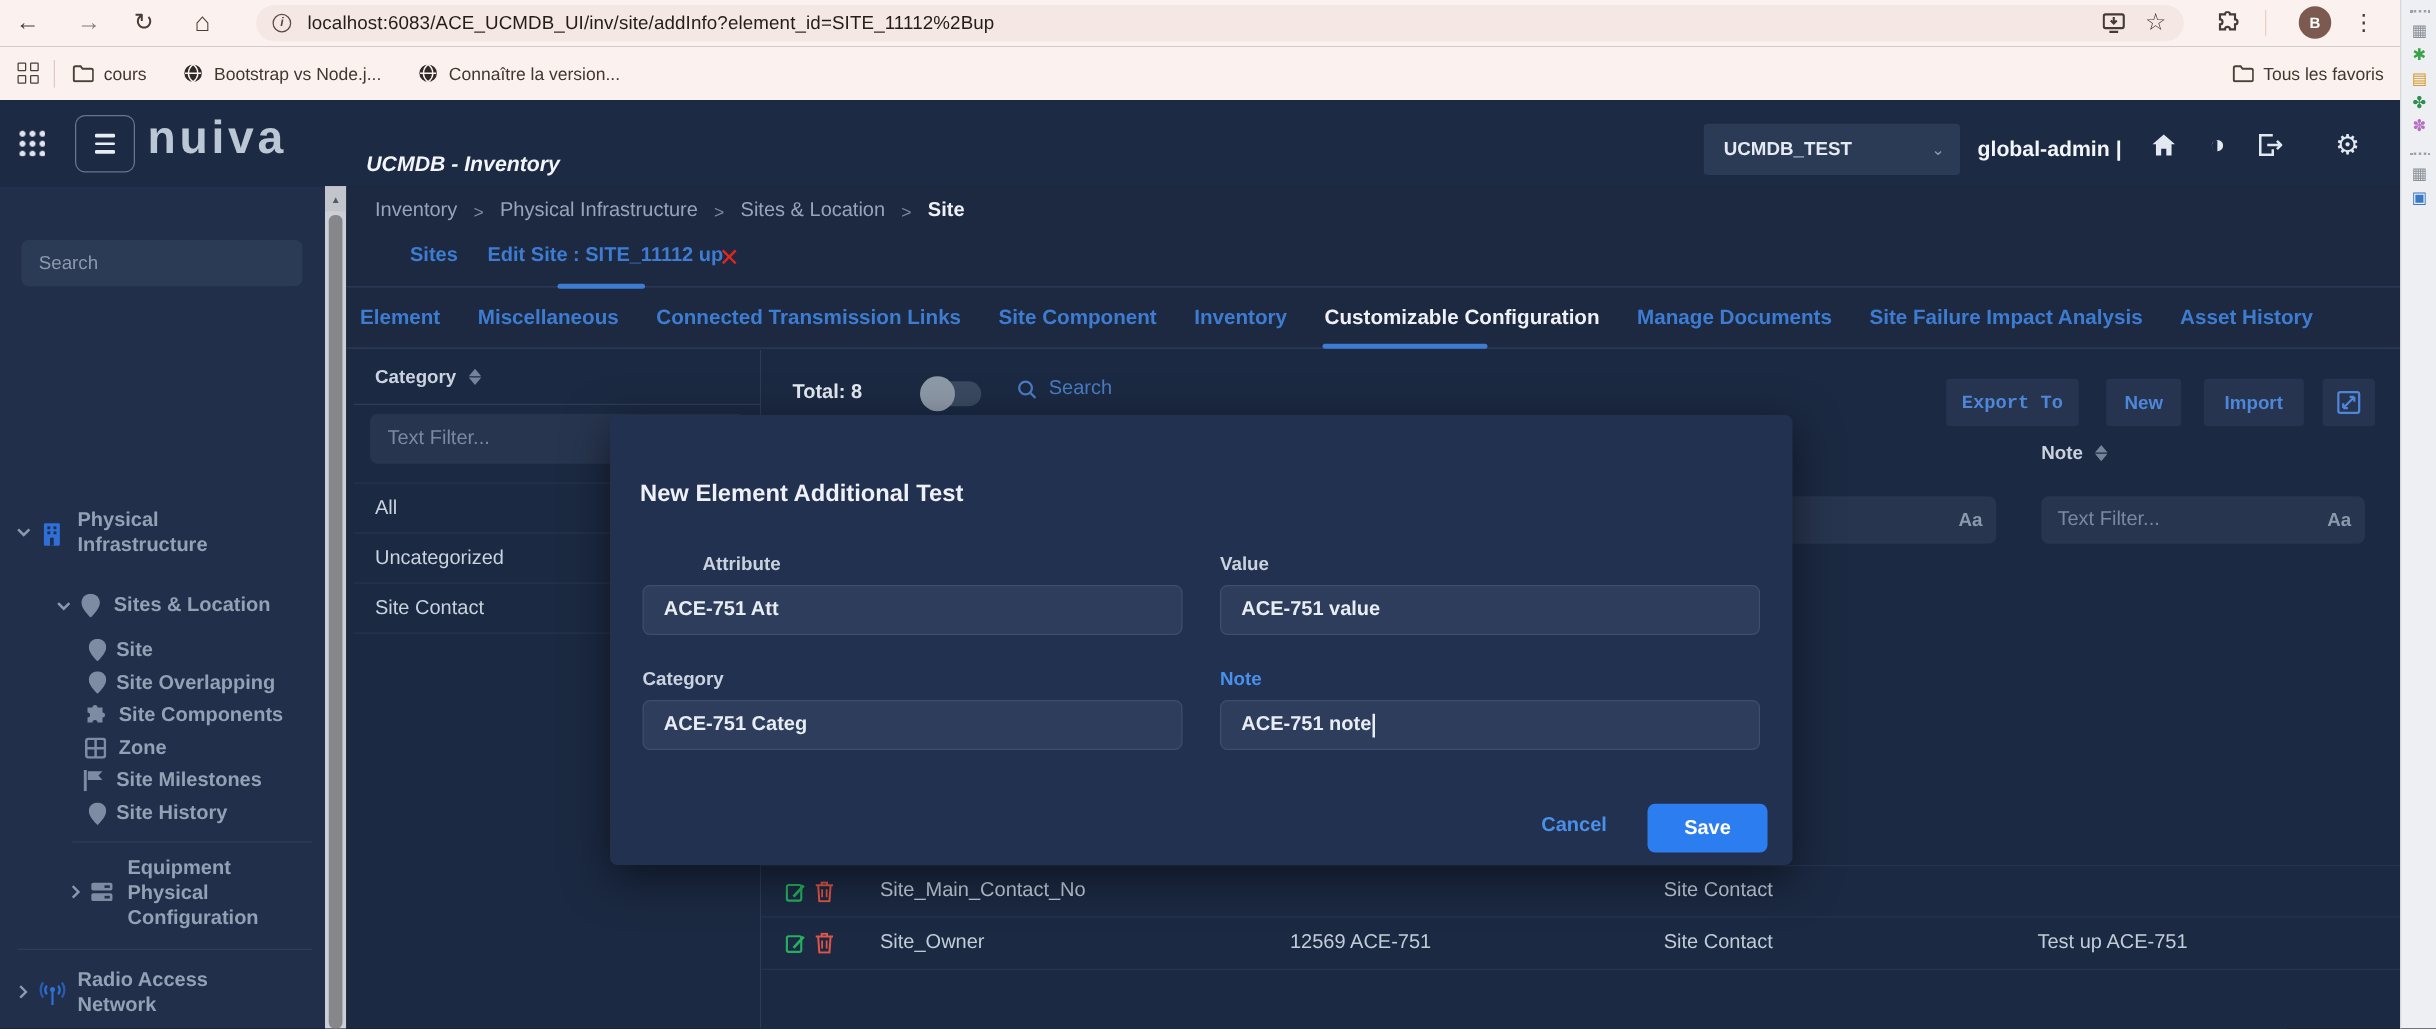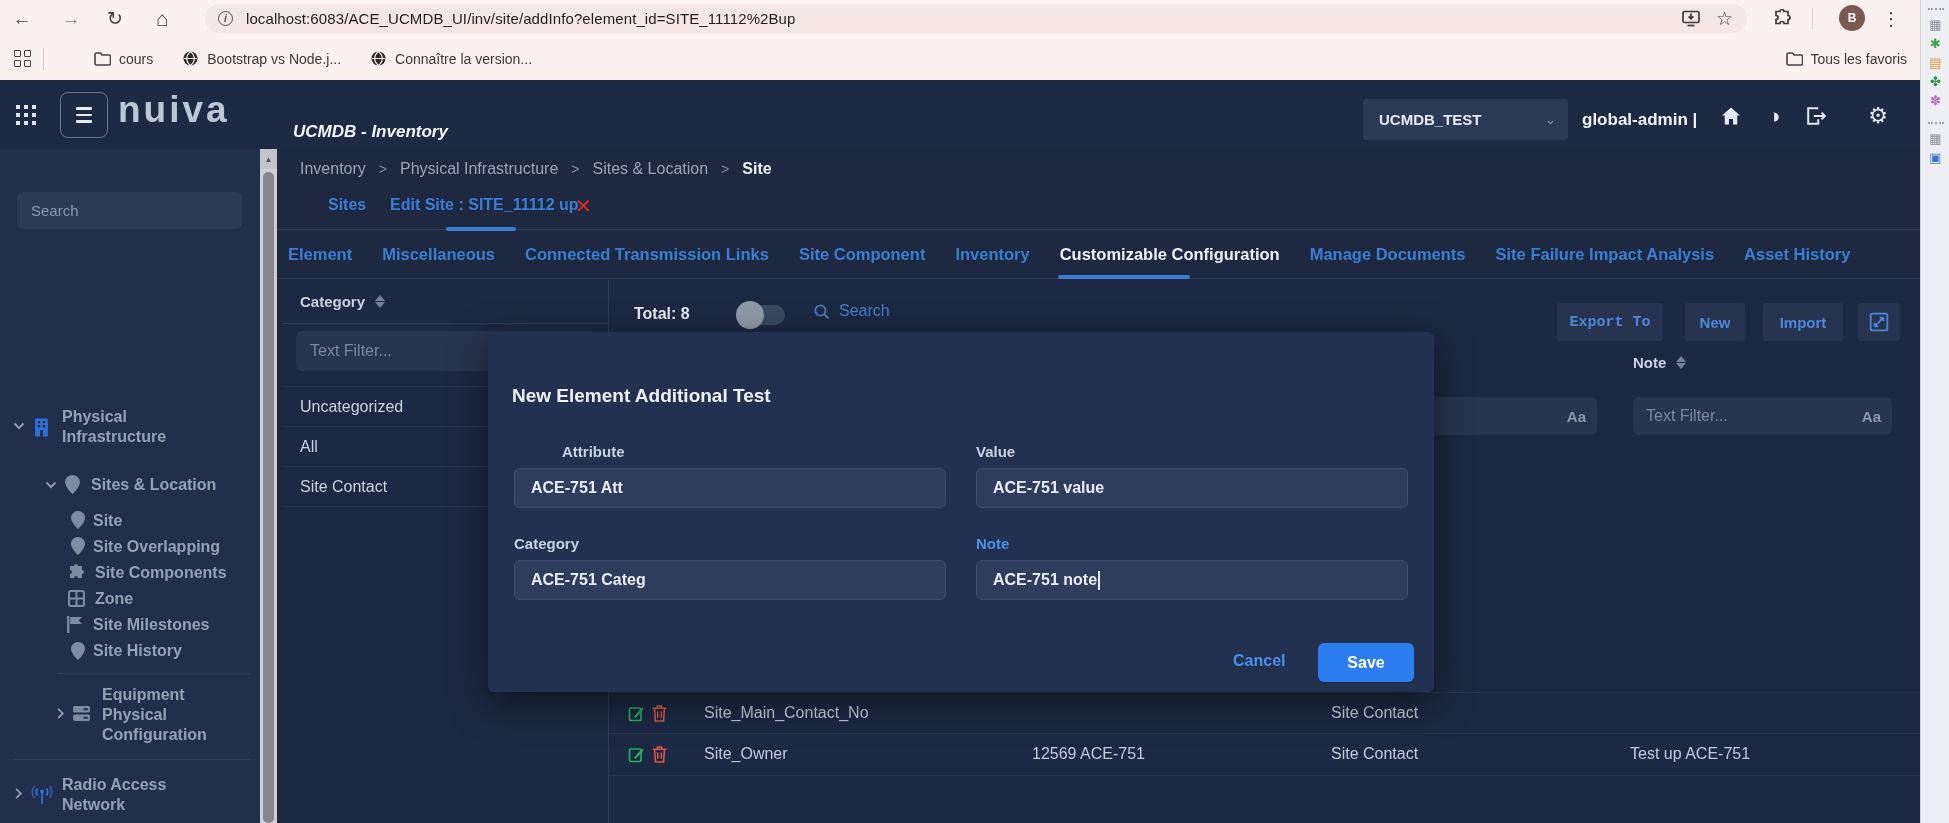--- a/index.html
+++ b/index.html
@@ -20,21 +20,21 @@
               display:flex; align-items:center; justify-content:center; margin-left:13px; }
   .url-text { margin-left:13px; font-size:15px; color:#241d1a; letter-spacing:0.1px; }
   .pill-right { position:absolute; right:14px; top:0; height:29px; display:flex; align-items:center; gap:16px; }
   .avatar { position:absolute; left:1839px; top:5px; width:26px; height:26px; border-radius:50%;
             background:#7d5a50; color:#fff; font-size:12px; font-weight:700;
             display:flex; align-items:center; justify-content:center; }
   .vsep { position:absolute; left:1812px; top:8px; width:1px; height:21px; background:#eccfc8; }
   
   .bookmarks-bar { position:absolute; left:0; top:37px; width:1949px; height:43px; background:#fbf1ee;
                    display:flex; align-items:center; font-size:14px; color:#42372f; }
-  .bm-item { display:flex; align-items:center; gap:8px; cursor:pointer;margin-left:36px; }
+  .bm-item { display:flex; align-items:center; gap:8px; cursor:pointer; }
   .grid4 { width:17px; height:17px; display:grid; grid-template-columns:7px 7px; grid-template-rows:7px 7px; gap:3px; }
   .grid4 span { background:transparent; border:1.8px solid #4a4038; border-radius:1px; }
   .bm-sep { width:1px; height:22px; background:#e3c9c2; margin:0 14px 0 12px; }
   .bm-right { position:absolute; right:42px; display:flex; align-items:center; gap:8px; }
   
   .app-header { position:absolute; left:0; top:80px; width:1949px; height:69px; background:#1d2a43; }
   .grid9 { position:absolute; left:14px; top:103px; width:22px; height:22px;
            background-image:radial-gradient(circle,#dfe5ec 2.2px,transparent 2.5px);
            background-size:8px 8px; cursor:pointer; }
   .menu-btn { position:absolute; left:60px; top:92px; width:48px; height:46px; border:1.5px solid #67768f;
@@ -454,22 +454,22 @@
     <div class="cat-panel">
       <div class="cat-head">
         <span class="cat-title">Category</span>
         <span class="sorter">
             <i class="up"></i>
             <i class="dn"></i>
           </span>
       </div>
       <input class="cat-filter" placeholder="Text Filter..." style="">
       <div class="cat-rows">
+        <div class="cat-row">All</div>
         <div class="cat-row">Uncategorized</div>
-        <div class="cat-row">All</div>
         <div class="cat-row">Site Contact</div>
       </div>
     </div>
 
     <div class="table-area">
       <span class="tbl-total">Total: 8</span>
       <span class="toggle">
           <span class="knob"></span>
         </span>
       <span class="tbl-search">

